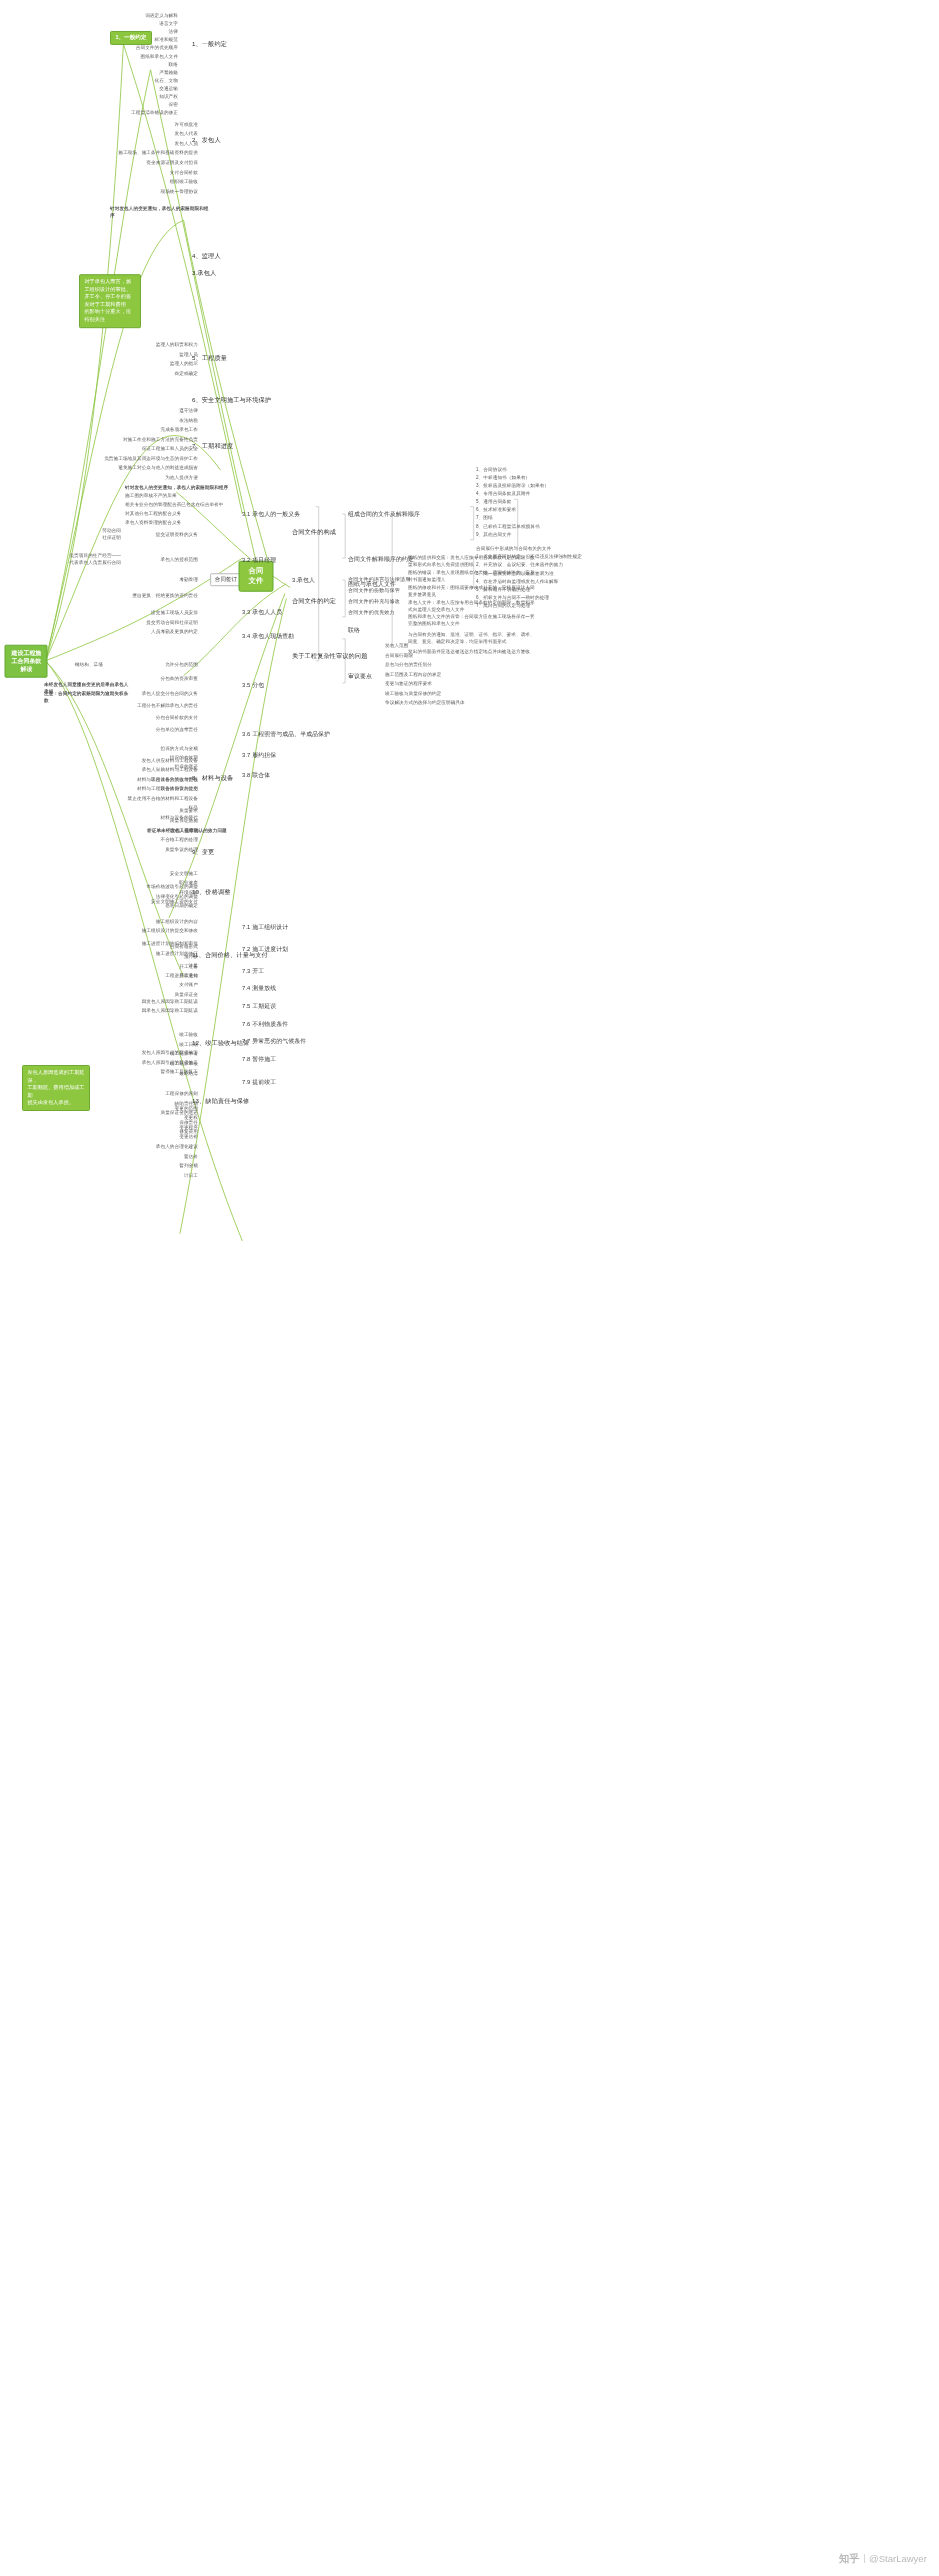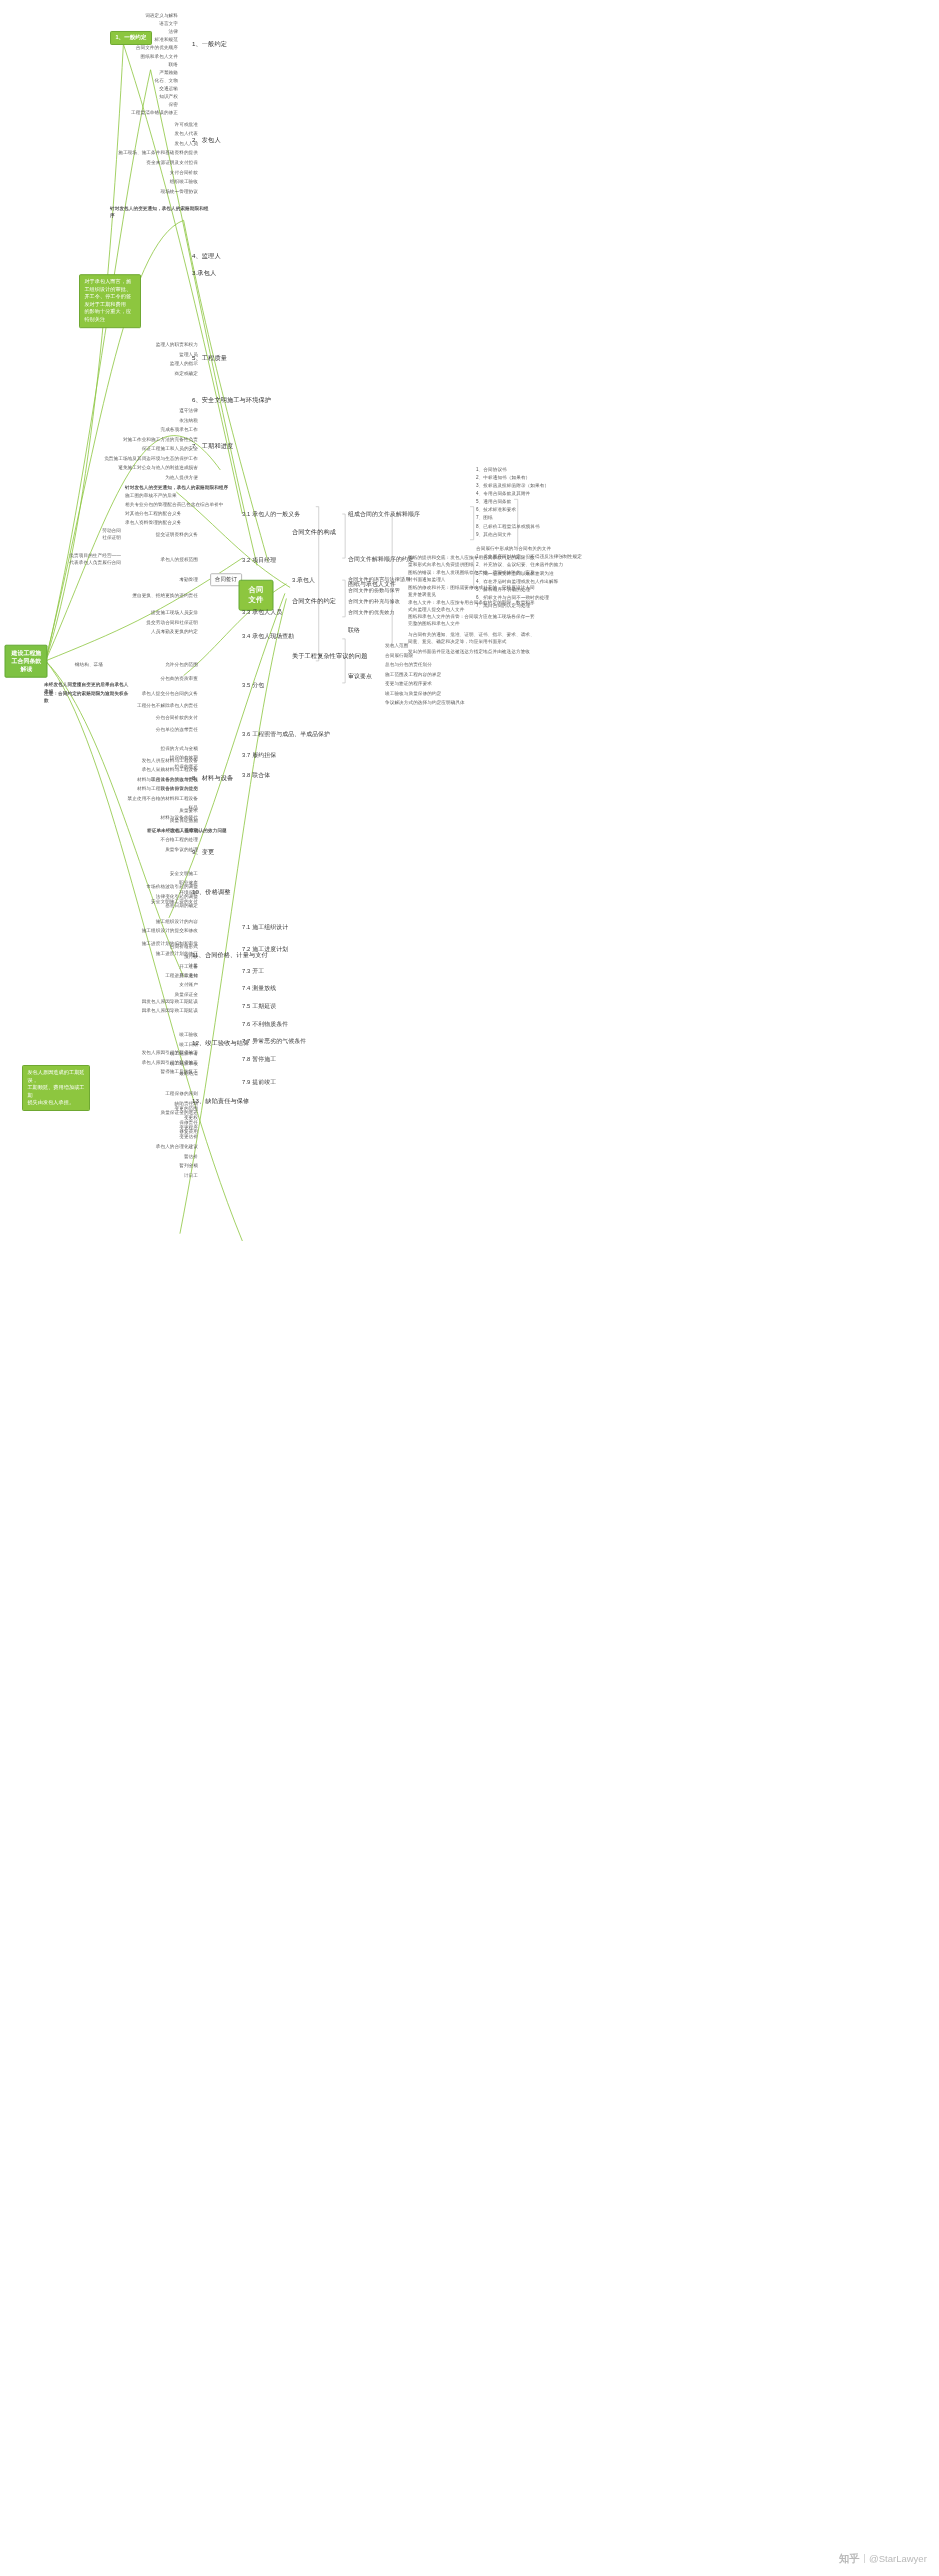--- a/index.html
+++ b/index.html
@@ -123,21 +123,21 @@
       <path d="M 640,760 L 645,760 L 645,800 L 640,800"></path>
       <path d="M 700,680 L 705,680 L 705,745 L 700,745"></path>
     </g>
   </svg>
 
   <div class="node c t-root" style="left:26.4px; top:661px; width:43px;">建设工程施工合同条款解读</div>
 
   <div class="node c" style="left:226px; top:576px;">
     <span class="t-box">合同签订</span>
   </div>
-  <div class="node c t-center" style="left:256px; top:576px; width:35px;margin-top:19px;">合同文件</div>
+  <div class="node c t-center" style="left:256px; top:576px; width:35px;">合同文件</div>
 
   <div class="node l t-lvl1" style="left:292px; top:532px;">合同文件的构成</div>
   <div class="node l t-lvl1" style="left:292px; top:601px;">合同文件的约定</div>
   <div class="node l t-lvl1" style="left:292px; top:656px;">关于工程复杂性审议的问题</div>
 
   <div class="node l t-lvl2" style="left:348px; top:514px;">组成合同的文件及解释顺序</div>
   <div class="node l t-lvl2" style="left:348px; top:559px;">合同文件解释顺序的约定</div>
   <div class="node l t-small" style="left:348px; top:580px;">合同文件的语言与法律适用</div>
   <div class="node l t-small" style="left:348px; top:591px;">合同文件的份数与保管</div>
   <div class="node l t-small" style="left:348px; top:602px;">合同文件的补充与修改</div>

